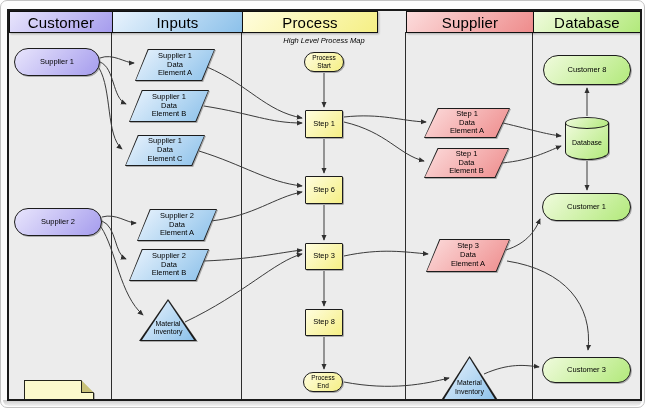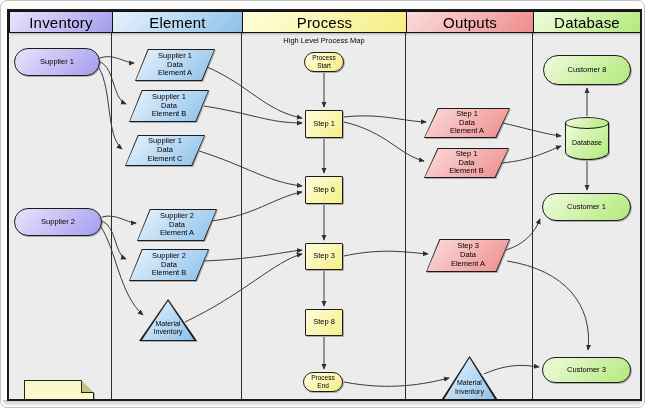--- a/index.html
+++ b/index.html
@@ -31,21 +31,21 @@
   .cyl-top{position:absolute;left:0;right:0;top:0;height:12px;border:1px solid #1c1c1c;
     border-radius:50%;box-sizing:border-box;z-index:2;}
   .cyl-body{position:absolute;left:0;right:0;top:6px;bottom:0;border:1px solid #1c1c1c;
     border-top:none;border-radius:0 0 50% 50%/0 0 8px 8px;box-sizing:border-box;}
   .shape-cyl .lbl{top:10px;font-size:7px;}
   .note-body{position:absolute;inset:0;border:1px solid #23231a;box-sizing:border-box;
     clip-path:polygon(0 0,calc(100% - 13px) 0,100% 13px,100% 100%,0 100%);}
   .note-fold{position:absolute;right:0;top:0;width:13px;height:13px;border:1px solid #23231a;
     box-sizing:border-box;clip-path:polygon(0 0,100% 100%,0 100%);}
   .shape-note .lbl{top:10px;font-size:8px;}
-  .map-title{position:absolute;z-index:3;text-align:center;font-size:7.5px;color:#000;}
+  .map-title{position:absolute;z-index:3;text-align:center;font-size:7.5px;color:#000;font-style:italic;}
 </style>
 </head>
 <body>
 
 <div class="frame">
   <div class="bottom-strip"></div>
   <div class="diagram">
     <div id="lanes">
         <div class="lane" style="left: 0px; width: 103px;"></div>
         <div class="lane" style="left: 103px; width: 130px;"></div>
@@ -84,24 +84,24 @@
           <path d="M475,363 C500,352 516,354 530,356" fill="none" stroke="#3a3a3a" stroke-width="1" marker-end="url(#ah)"></path>
           <path d="M93,206 C107,202 118,212 127,212" fill="none" stroke="#3a3a3a" stroke-width="1" marker-end="url(#ah)"></path>
           <path d="M93,210 C108,216 105,243 117,248" fill="none" stroke="#3a3a3a" stroke-width="1" marker-end="url(#ah)"></path>
           <path d="M92,216 C107,239 111,284 134,304" fill="none" stroke="#3a3a3a" stroke-width="1" marker-end="url(#ah)"></path>
           <path d="M202,210 C245,205 266,186 293,181" fill="none" stroke="#3a3a3a" stroke-width="1" marker-end="url(#ah)"></path>
           <path d="M195,250 C245,248 268,242 293,239" fill="none" stroke="#3a3a3a" stroke-width="1" marker-end="url(#ah)"></path>
           <path d="M176,311 C235,283 266,250 293,243" fill="none" stroke="#3a3a3a" stroke-width="1" marker-end="url(#ah)"></path>
         </g>
     </svg>
     <div id="headers">
-        <div class="hdr" style="left: 0px; width: 104px; background: linear-gradient(135deg, rgb(232, 229, 252) 0%, rgb(165, 156, 237) 100%);">Inventory</div>
-        <div class="hdr" style="left: 103px; width: 131px; background: linear-gradient(135deg, rgb(233, 243, 253) 0%, rgb(140, 193, 234) 100%);">Element</div>
-        <div class="hdr" style="left: 233px; width: 165px; background: linear-gradient(135deg, rgb(255, 253, 222) 0%, rgb(245, 239, 133) 100%);">Process</div>
-        <div class="hdr" style="left: 397px; width: 128px; background: linear-gradient(135deg, rgb(252, 220, 220) 0%, rgb(238, 140, 140) 100%);">Outputs</div>
+        <div class="hdr" style="left: 0px; width: 104px; background: linear-gradient(135deg, rgb(232, 229, 252) 0%, rgb(165, 156, 237) 100%);">Customer</div>
+        <div class="hdr" style="left: 103px; width: 131px; background: linear-gradient(135deg, rgb(233, 243, 253) 0%, rgb(140, 193, 234) 100%);">Inputs</div>
+        <div class="hdr" style="left: 233px; width: 136px; background: linear-gradient(135deg, rgb(255, 253, 222) 0%, rgb(245, 239, 133) 100%);">Process</div>
+        <div class="hdr" style="left: 397px; width: 128px; background: linear-gradient(135deg, rgb(252, 220, 220) 0%, rgb(238, 140, 140) 100%);">Supplier</div>
         <div class="hdr" style="left: 524px; width: 108px; background: linear-gradient(135deg, rgb(240, 251, 221) 0%, rgb(178, 233, 123) 100%);">Database</div>
       </div>
     <div class="map-title" style="left:233px;top:25px;width:164px;">High Level Process Map</div>
     <div id="nodes">
         <div class="node shape-stadium" style="left: 5px; top: 37px; width: 86px; height: 28px; background: linear-gradient(135deg, rgb(232, 229, 252) 0%, rgb(165, 156, 237) 100%);">
           <div class="lbl">Supplier 1</div>
         </div>
         <div class="node shape-stadium" style="left: 5px; top: 197px; width: 88px; height: 28px; background: linear-gradient(135deg, rgb(232, 229, 252) 0%, rgb(165, 156, 237) 100%);">
           <div class="lbl">Supplier 2</div>
         </div>

